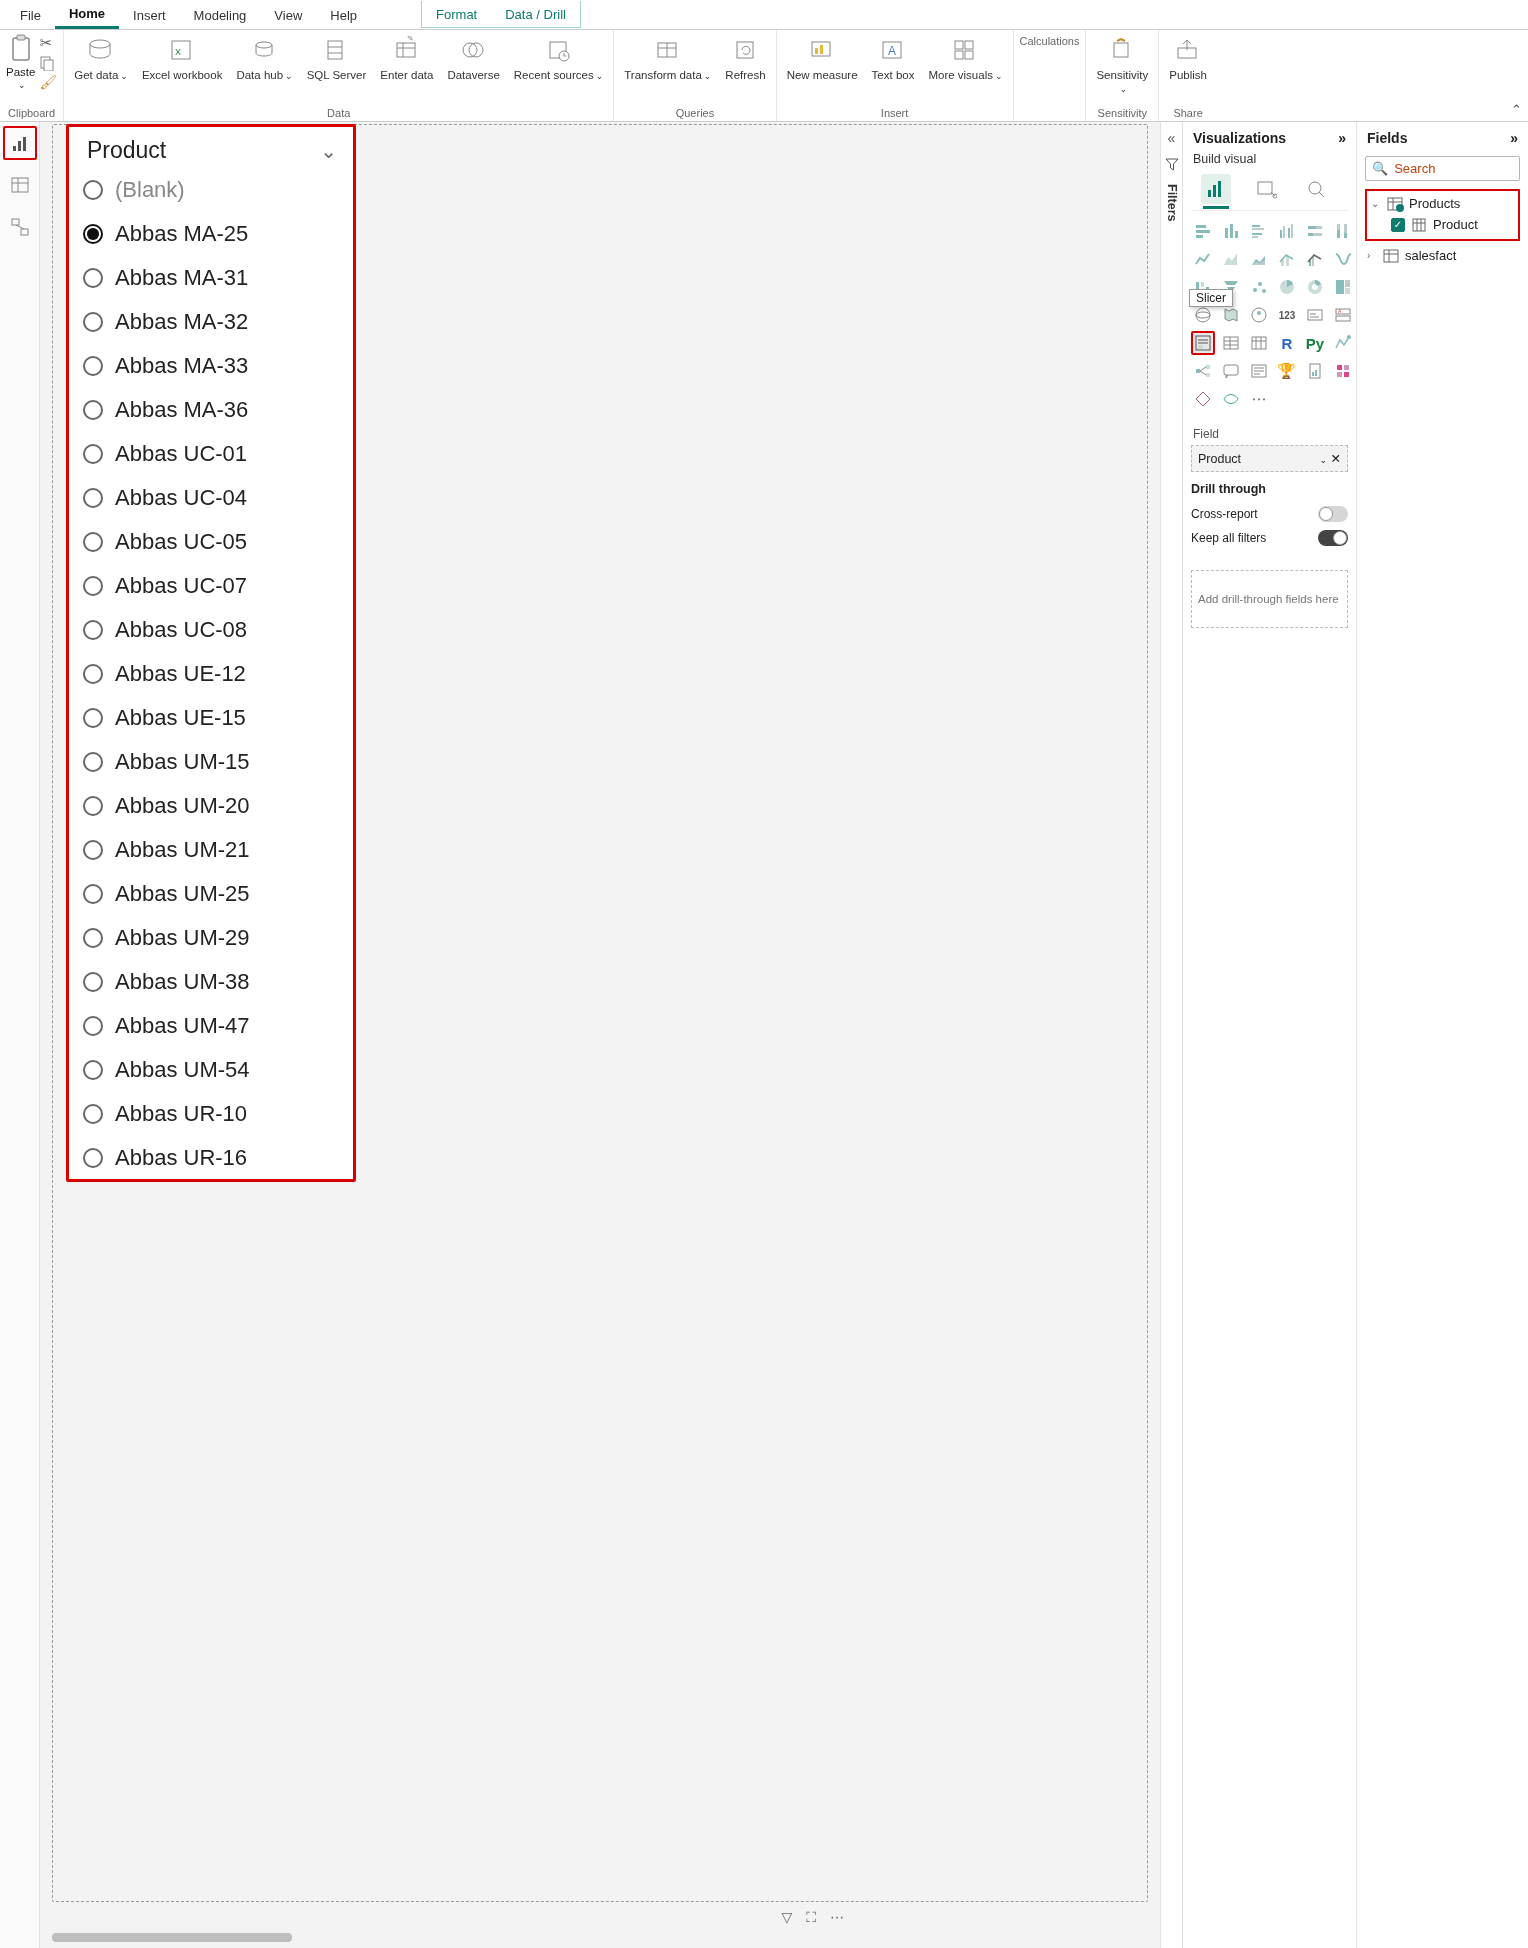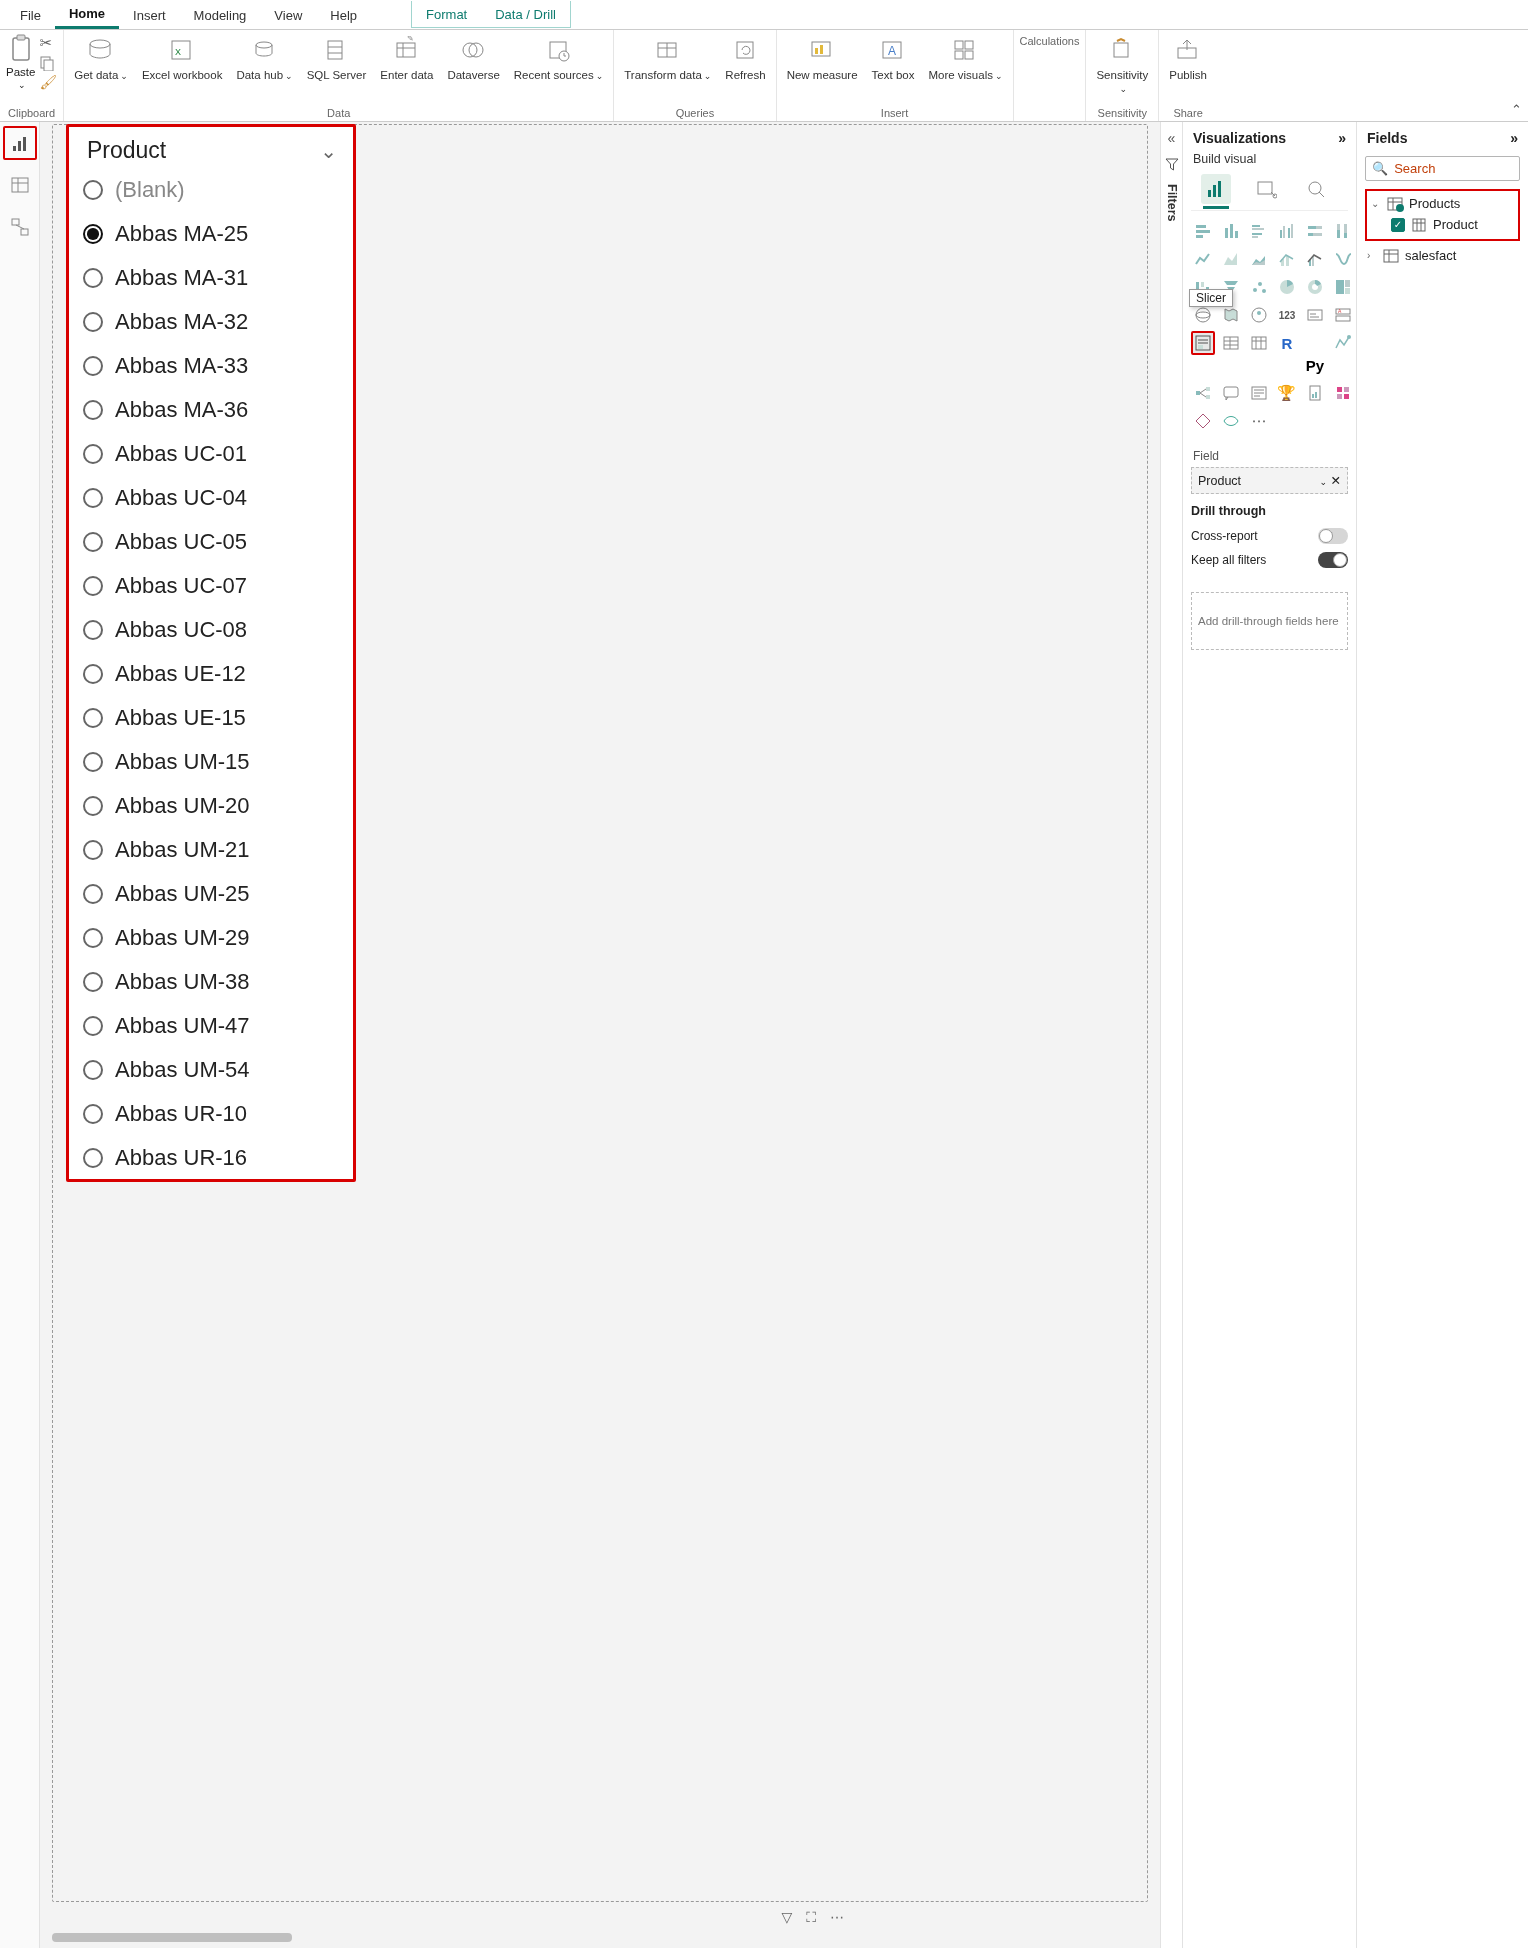--- a/index.html
+++ b/index.html
@@ -3,21 +3,21 @@
 <meta charset="utf-8">
 <style>
   * { box-sizing: border-box; margin: 0; padding: 0; }
   body { font-family: "Segoe UI", Arial, sans-serif; background: #fff; font-size: 13px; color: #222; overflow: hidden; }
 
   
   .ribbon-tabs { display: flex; align-items: center; height: 30px; padding-left: 6px; gap: 0; border-bottom: 1px solid #ccc; }
   .ribbon-tab { padding: 6px 14px 5px 14px; font-size: 13px; color: #333; cursor: pointer; }
   .ribbon-tab.active { border-bottom: 3px solid #0d7b6e; color: #111; font-weight: 700; }
   .ribbon-tab.ctx { color: #0d7b6e; }
-  .ctx-group { display: flex; border: 1px solid #a1d5cf; border-top: none; margin-left: 40px; }
+  .ctx-group { display: flex; border: 1px solid #a1d5cf; border-top: none; margin-left: 50px; }
 
   
   .ribbon { display: flex; height: 92px; background: #fff; border-bottom: 1px solid #ccc; position: relative; }
   .ribbon-group { display: flex; flex-direction: column; align-items: center; justify-content: space-between; padding: 4px 6px 2px 6px; border-right: 1px solid #e5e5e5; }
   .ribbon-items { display: flex; gap: 6px; align-items: flex-start; height: 100%; }
   .ribbon-group-label { font-size: 11px; color: #666; margin-top: 1px; }
   .rbtn { display: flex; flex-direction: column; align-items: center; gap: 3px; padding: 2px 4px; font-size: 11.5px; color: #333; cursor: pointer; text-align: center; line-height: 1.1; }
   .rbtn .ico { width: 30px; height: 30px; display: flex; align-items: center; justify-content: center; }
   .chev { font-size: 9px; margin-left: 2px; }
   .ribbon-collapse { position: absolute; right: 6px; bottom: 4px; font-size: 13px; color: #555; cursor: pointer; }
@@ -643,21 +643,21 @@
           </div>
         <div class="viz-ic">
             <svg width="18" height="18">
               <rect x="2" y="3" width="14" height="12" fill="none" stroke="#888"></rect>
               <line x1="2" y1="7" x2="16" y2="7" stroke="#888"></line>
               <line x1="6" y1="3" x2="6" y2="15" stroke="#888"></line>
               <line x1="11" y1="3" x2="11" y2="15" stroke="#888"></line>
             </svg>
           </div>
         <div class="viz-ic" style="color:#2867c8;font-weight:700;">R</div>
-        <div class="viz-ic" style="color:#000000;font-weight:700;margin-top:22px;">Py</div>
+        <div class="viz-ic" style="color:#15803d;font-weight:700;">Py</div>
         <div class="viz-ic">
             <svg width="18" height="18">
               <polyline points="2,14 6,6 10,11 15,3" fill="none" stroke="#8bb" stroke-width="1.5"></polyline>
               <circle cx="15" cy="3" r="2" fill="#8bb"></circle>
             </svg>
           </div>
 
         <div class="viz-ic">
             <svg width="18" height="18">
               <rect x="2" y="7" width="4" height="4" fill="#8bb"></rect>

